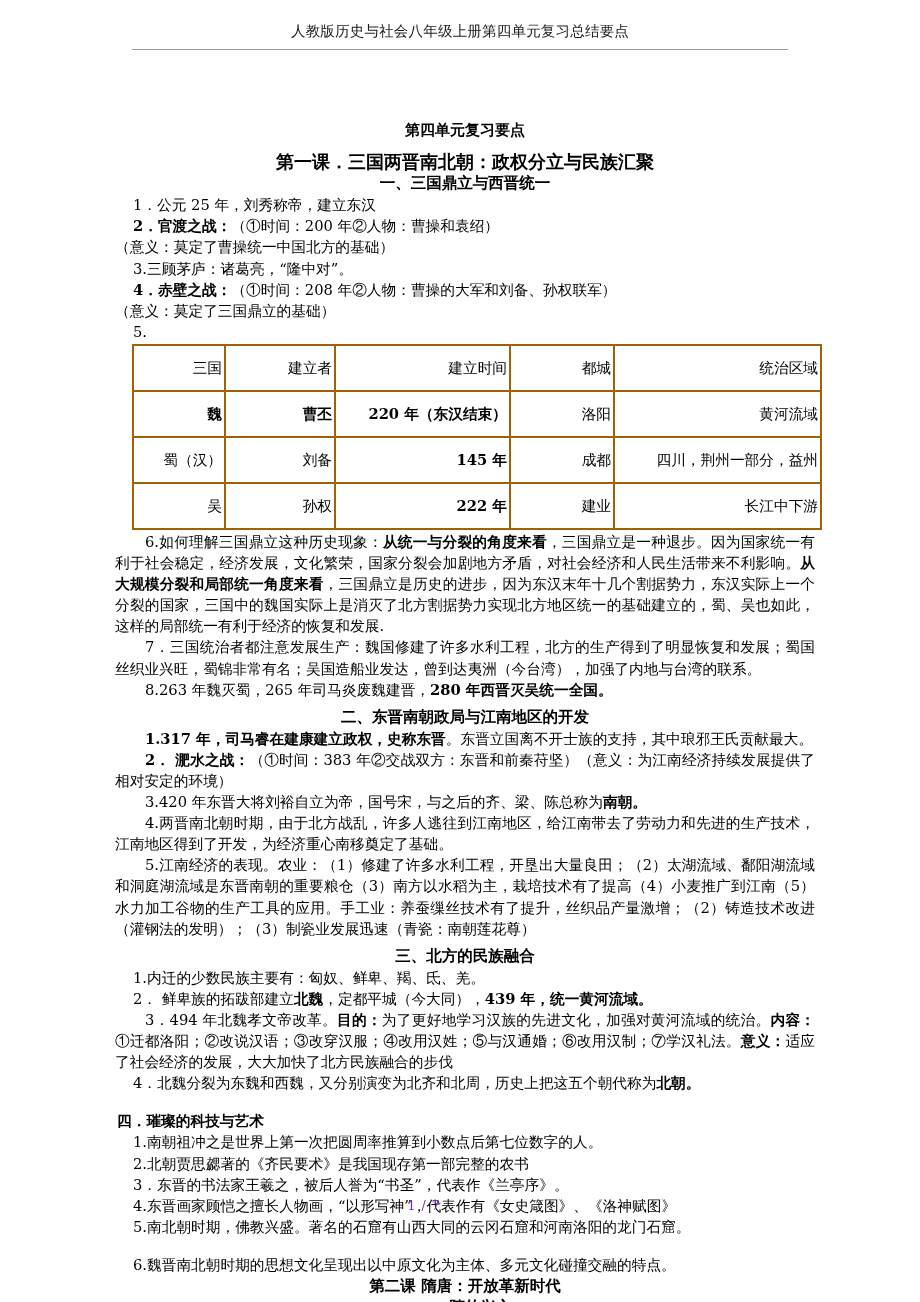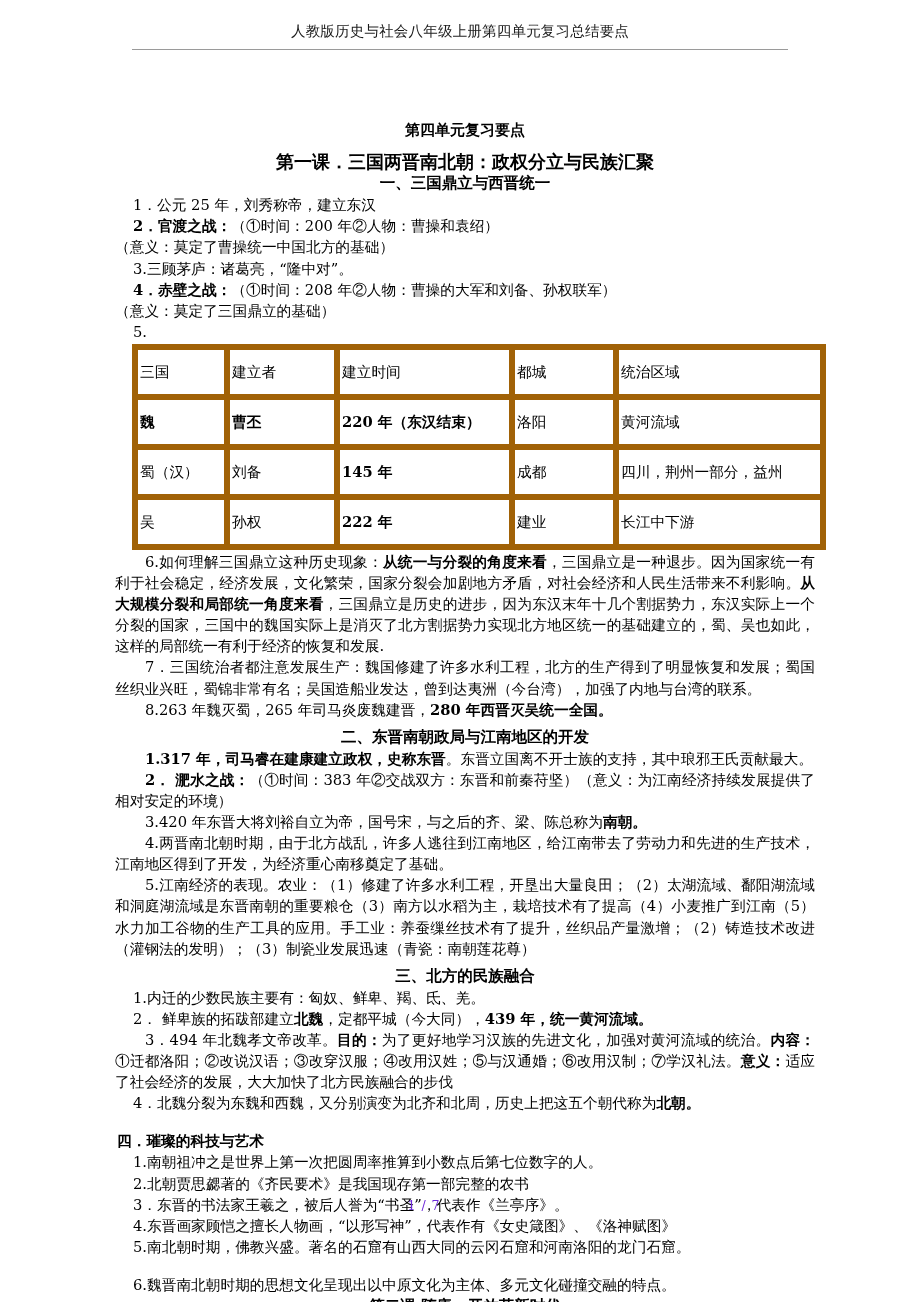--- a/index.html
+++ b/index.html
@@ -72,22 +72,22 @@
 
   
   table.three-kingdoms {
     border-collapse: collapse;
     width: 688px;
     margin: 2px 0 1px 17px;
     font-size: 14.7px;
     table-layout: fixed;
   }
   table.three-kingdoms td, table.three-kingdoms th {
-    border: 6px solid #a16207;
-    text-align: left;
+    border: 2px solid #a16207;
+    text-align: right;
     vertical-align: top;
     padding: 12px 2px;
     font-weight: normal;
     line-height: 20px;
     height: 20px;
   }
   table.three-kingdoms .hdr td { font-weight: normal; }
   table.three-kingdoms .bold td { font-weight: bold; }
   .c1 { width: 92px; }
   .c2 { width: 110px; }

